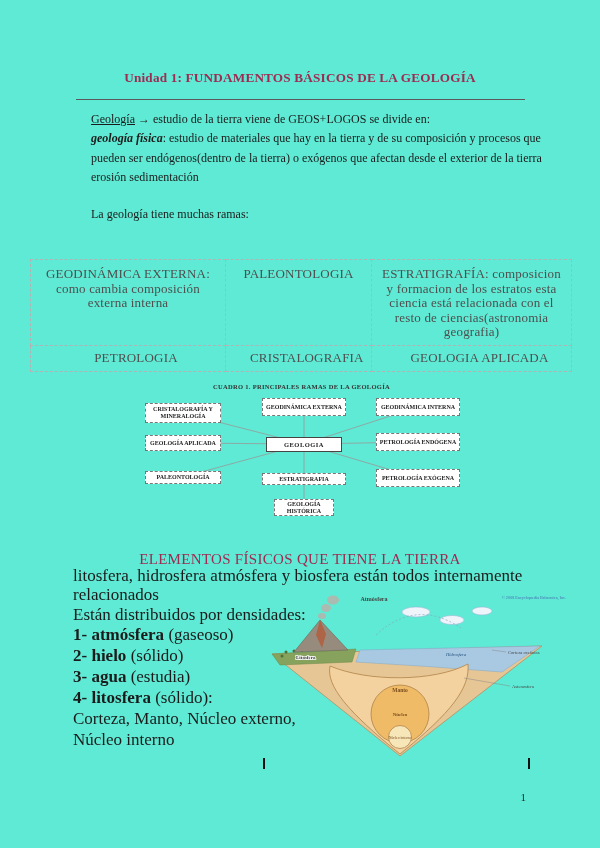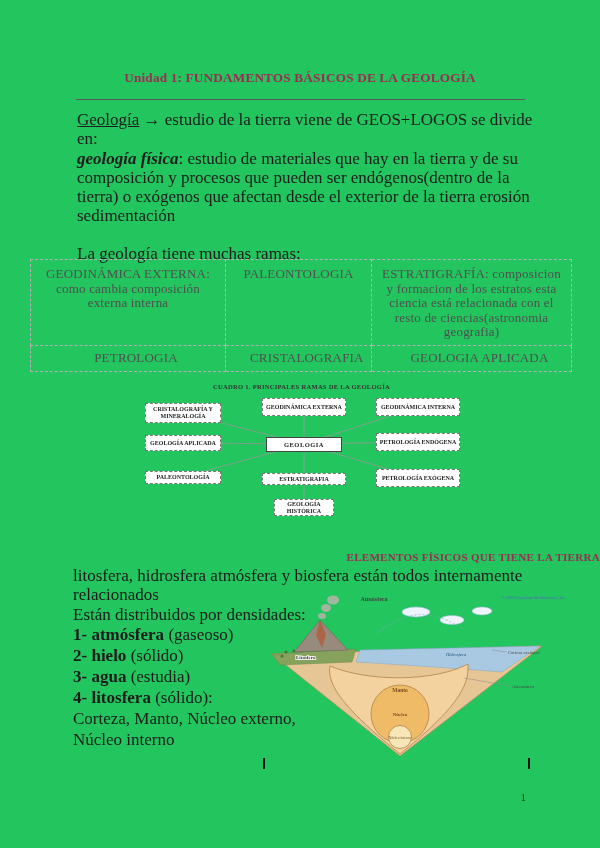--- a/index.html
+++ b/index.html
@@ -1,37 +1,37 @@
 <!DOCTYPE html>
 <html><head>
 <meta charset="utf-8">
 <style>
   * { margin:0; padding:0; box-sizing:border-box; }
   html,body { background:#ffffff; }
   .page {
-    position:relative; width:600px; height:848px; background:#22c55e;
+    position:relative; width:600px; height:848px; background:#5eead4;
     font-family:"Liberation Serif","DejaVu Serif",serif; color:#1b1b1b;
     overflow:hidden; margin:0 auto;
   }
 
   
   .doc-title {
     position:absolute; top:70px; left:0; width:100%;
     text-align:center; font-size:13.2px; font-weight:bold;
     color:#9e2b52; letter-spacing:.2px;
   }
   .title-rule {
     position:absolute; top:99px; left:76px; width:449px;
     border-top:1px solid #5a5a5a;
   }
 
   
   .intro {
-    position:absolute; top:110px; left:77px; width:458px;
-    font-size:17px; line-height:19.3px;
+    position:absolute; top:110px; left:91px; width:458px;
+    font-size:12px; line-height:19.3px;
   }
   .intro p { margin:0; }
   .underline { text-decoration:underline; }
   .term-bi { font-weight:bold; font-style:italic;text-align:right; }
   .ramas-line { margin-top:18px !important; }
 
   
   .ramas-table {
     position:absolute; top:259px; left:30px; width:541px;
     border-collapse:collapse; table-layout:fixed;
@@ -65,21 +65,21 @@
   .b-ct { left:137px; top:54px; width:76px; height:15px; }
   .b-mr { left:247px; top:50px; width:84px; height:18px; }
   .b-bl { left:16px; top:88px; width:76px; height:13px; }
   .b-bm { left:133px; top:90px; width:84px; height:12px; }
   .b-br { left:247px; top:86px; width:84px; height:18px; }
   .b-gh { left:145px; top:116px; width:60px; height:17px; }
 
   
   .section-heading {
     position:absolute; top:551px; left:0; width:100%;
-    text-align:right; font-size:11px; font-weight:bold;
+    text-align:center; font-size:15px; font-weight:normal;
     color:#9e2b52; letter-spacing:.3px;
   }
   .elementos {
     position:absolute; top:566px; left:73px; width:460px;
     font-size:17px;
   }
   .elementos p { line-height:19.3px; }
   .elementos p.li { line-height:21px; }
   .b { font-weight:bold; }
 

